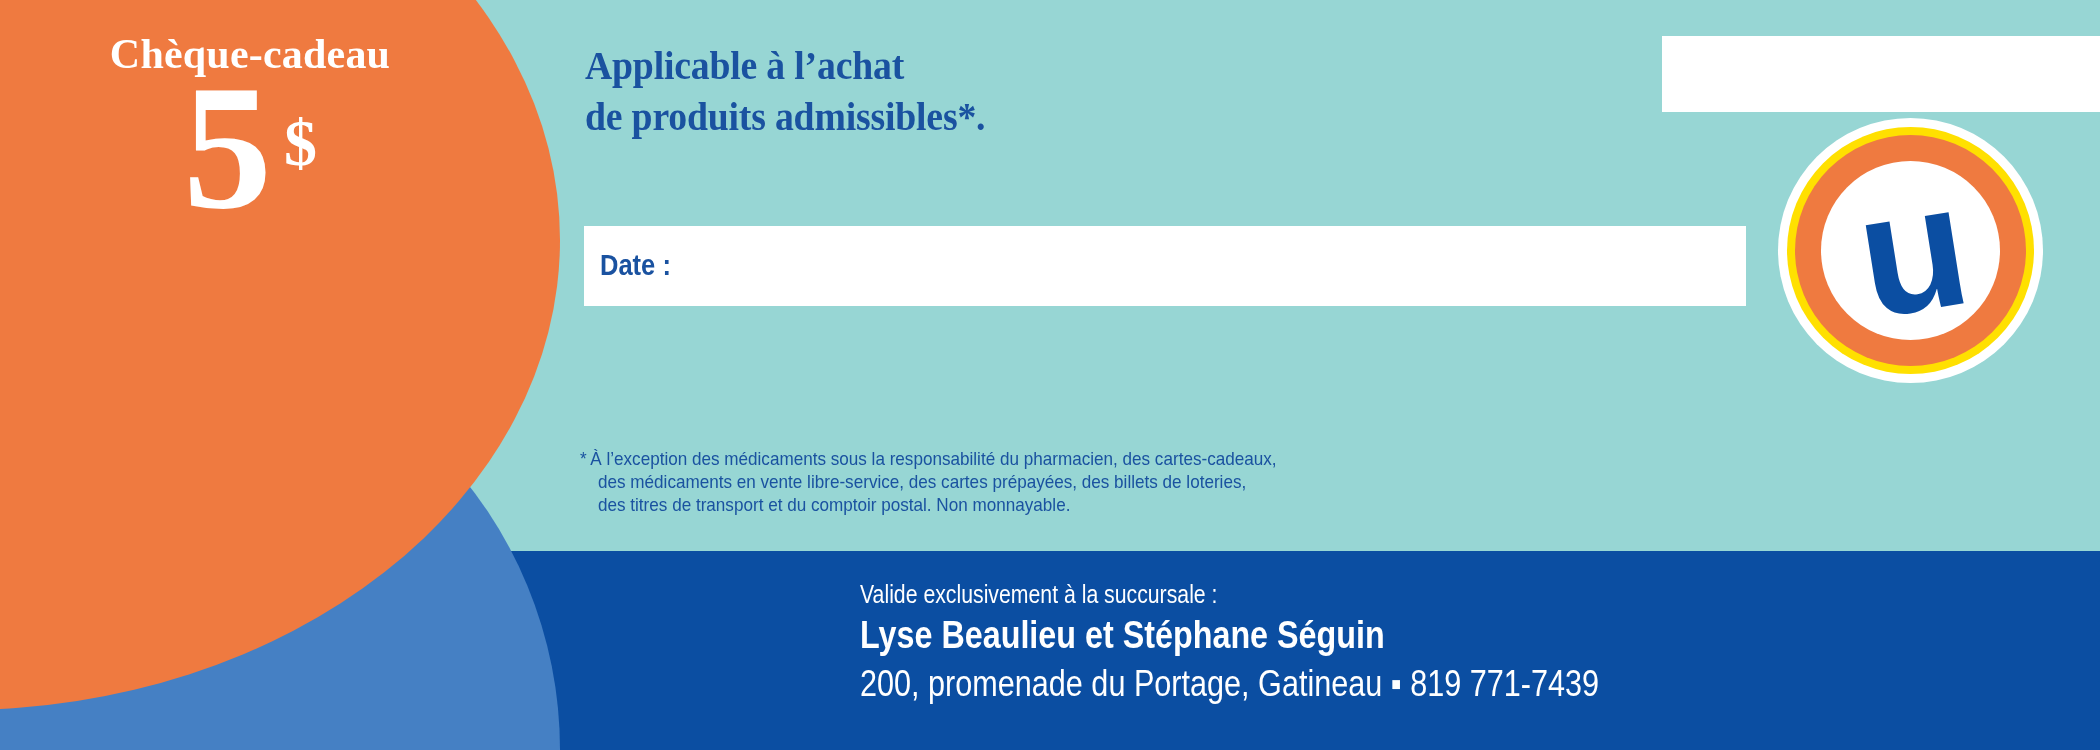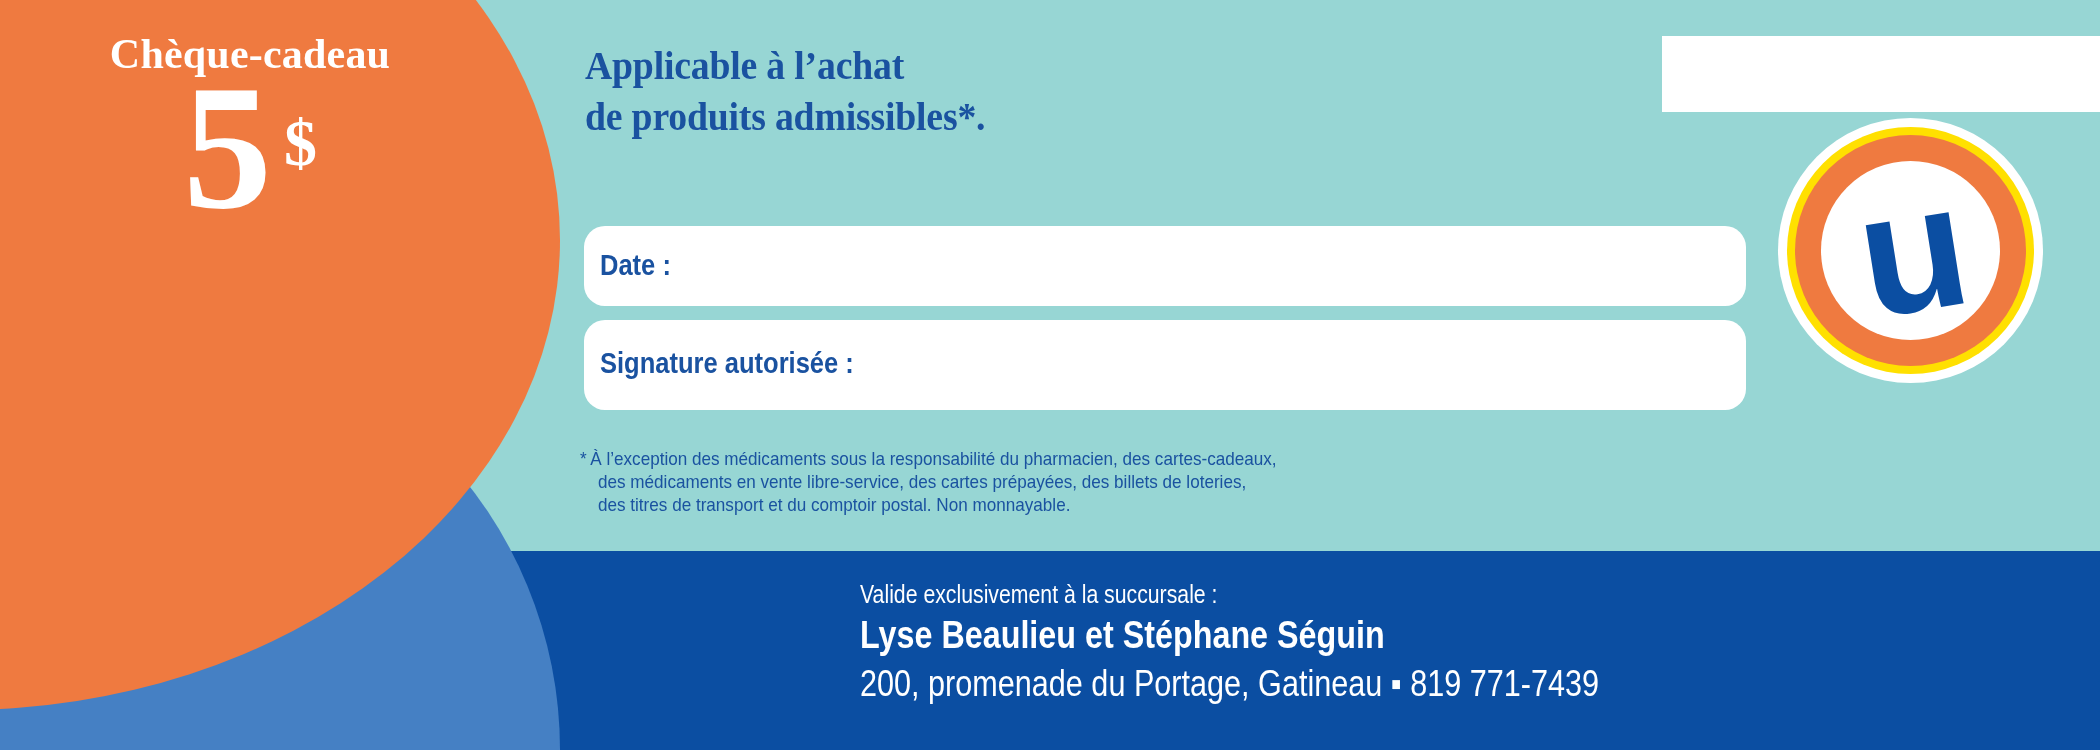--- a/index.html
+++ b/index.html
@@ -82,21 +82,20 @@
   
   #topright-box{
     position:absolute;left:1662px;top:36px;width:438px;height:76px;
     background:#ffffff;
   }
 
   
   .field-box{
     position:absolute;left:584px;width:1162px;
     background:#ffffff;
-    border-radius:21px;
   }
   #field-date{top:226px;height:80px;}
   #field-signature{top:320px;height:90px;}
   .field-label{
     position:absolute;left:16px;
     color:#1A52A0;
     font-family:"Liberation Sans", sans-serif;
     font-weight:700;
     font-size:29px;
     transform:scaleX(0.88);
@@ -181,23 +180,20 @@
   <div id="headline">
     <div>Applicable à l’achat</div>
     <div>de produits admissibles*.</div>
   </div>
 
   <div id="topright-box"></div>
 
   <div class="field-box" id="field-date">
     <span class="field-label">Date :</span>
   </div>
-  <div class="field-box" id="field-signature">
-    <span class="field-label">Signature autorisée :</span>
-  </div>
 
   <div id="fineprint">
     <div class="fp-line first"><span class="fp-star">*</span><span>À l’exception des médicaments sous la responsabilité du pharmacien,  des cartes-cadeaux,</span></div>
     <div class="fp-line">des médicaments en vente libre-service, des cartes prépayées, des billets de loteries,</div>
     <div class="fp-line">des titres de transport et du comptoir postal. Non monnayable.</div>
   </div>
 
   <div id="footer-text">
     <div id="footer-valid">Valide exclusivement à la succursale :</div>
     <div id="footer-name">Lyse Beaulieu et Stéphane Séguin</div>

